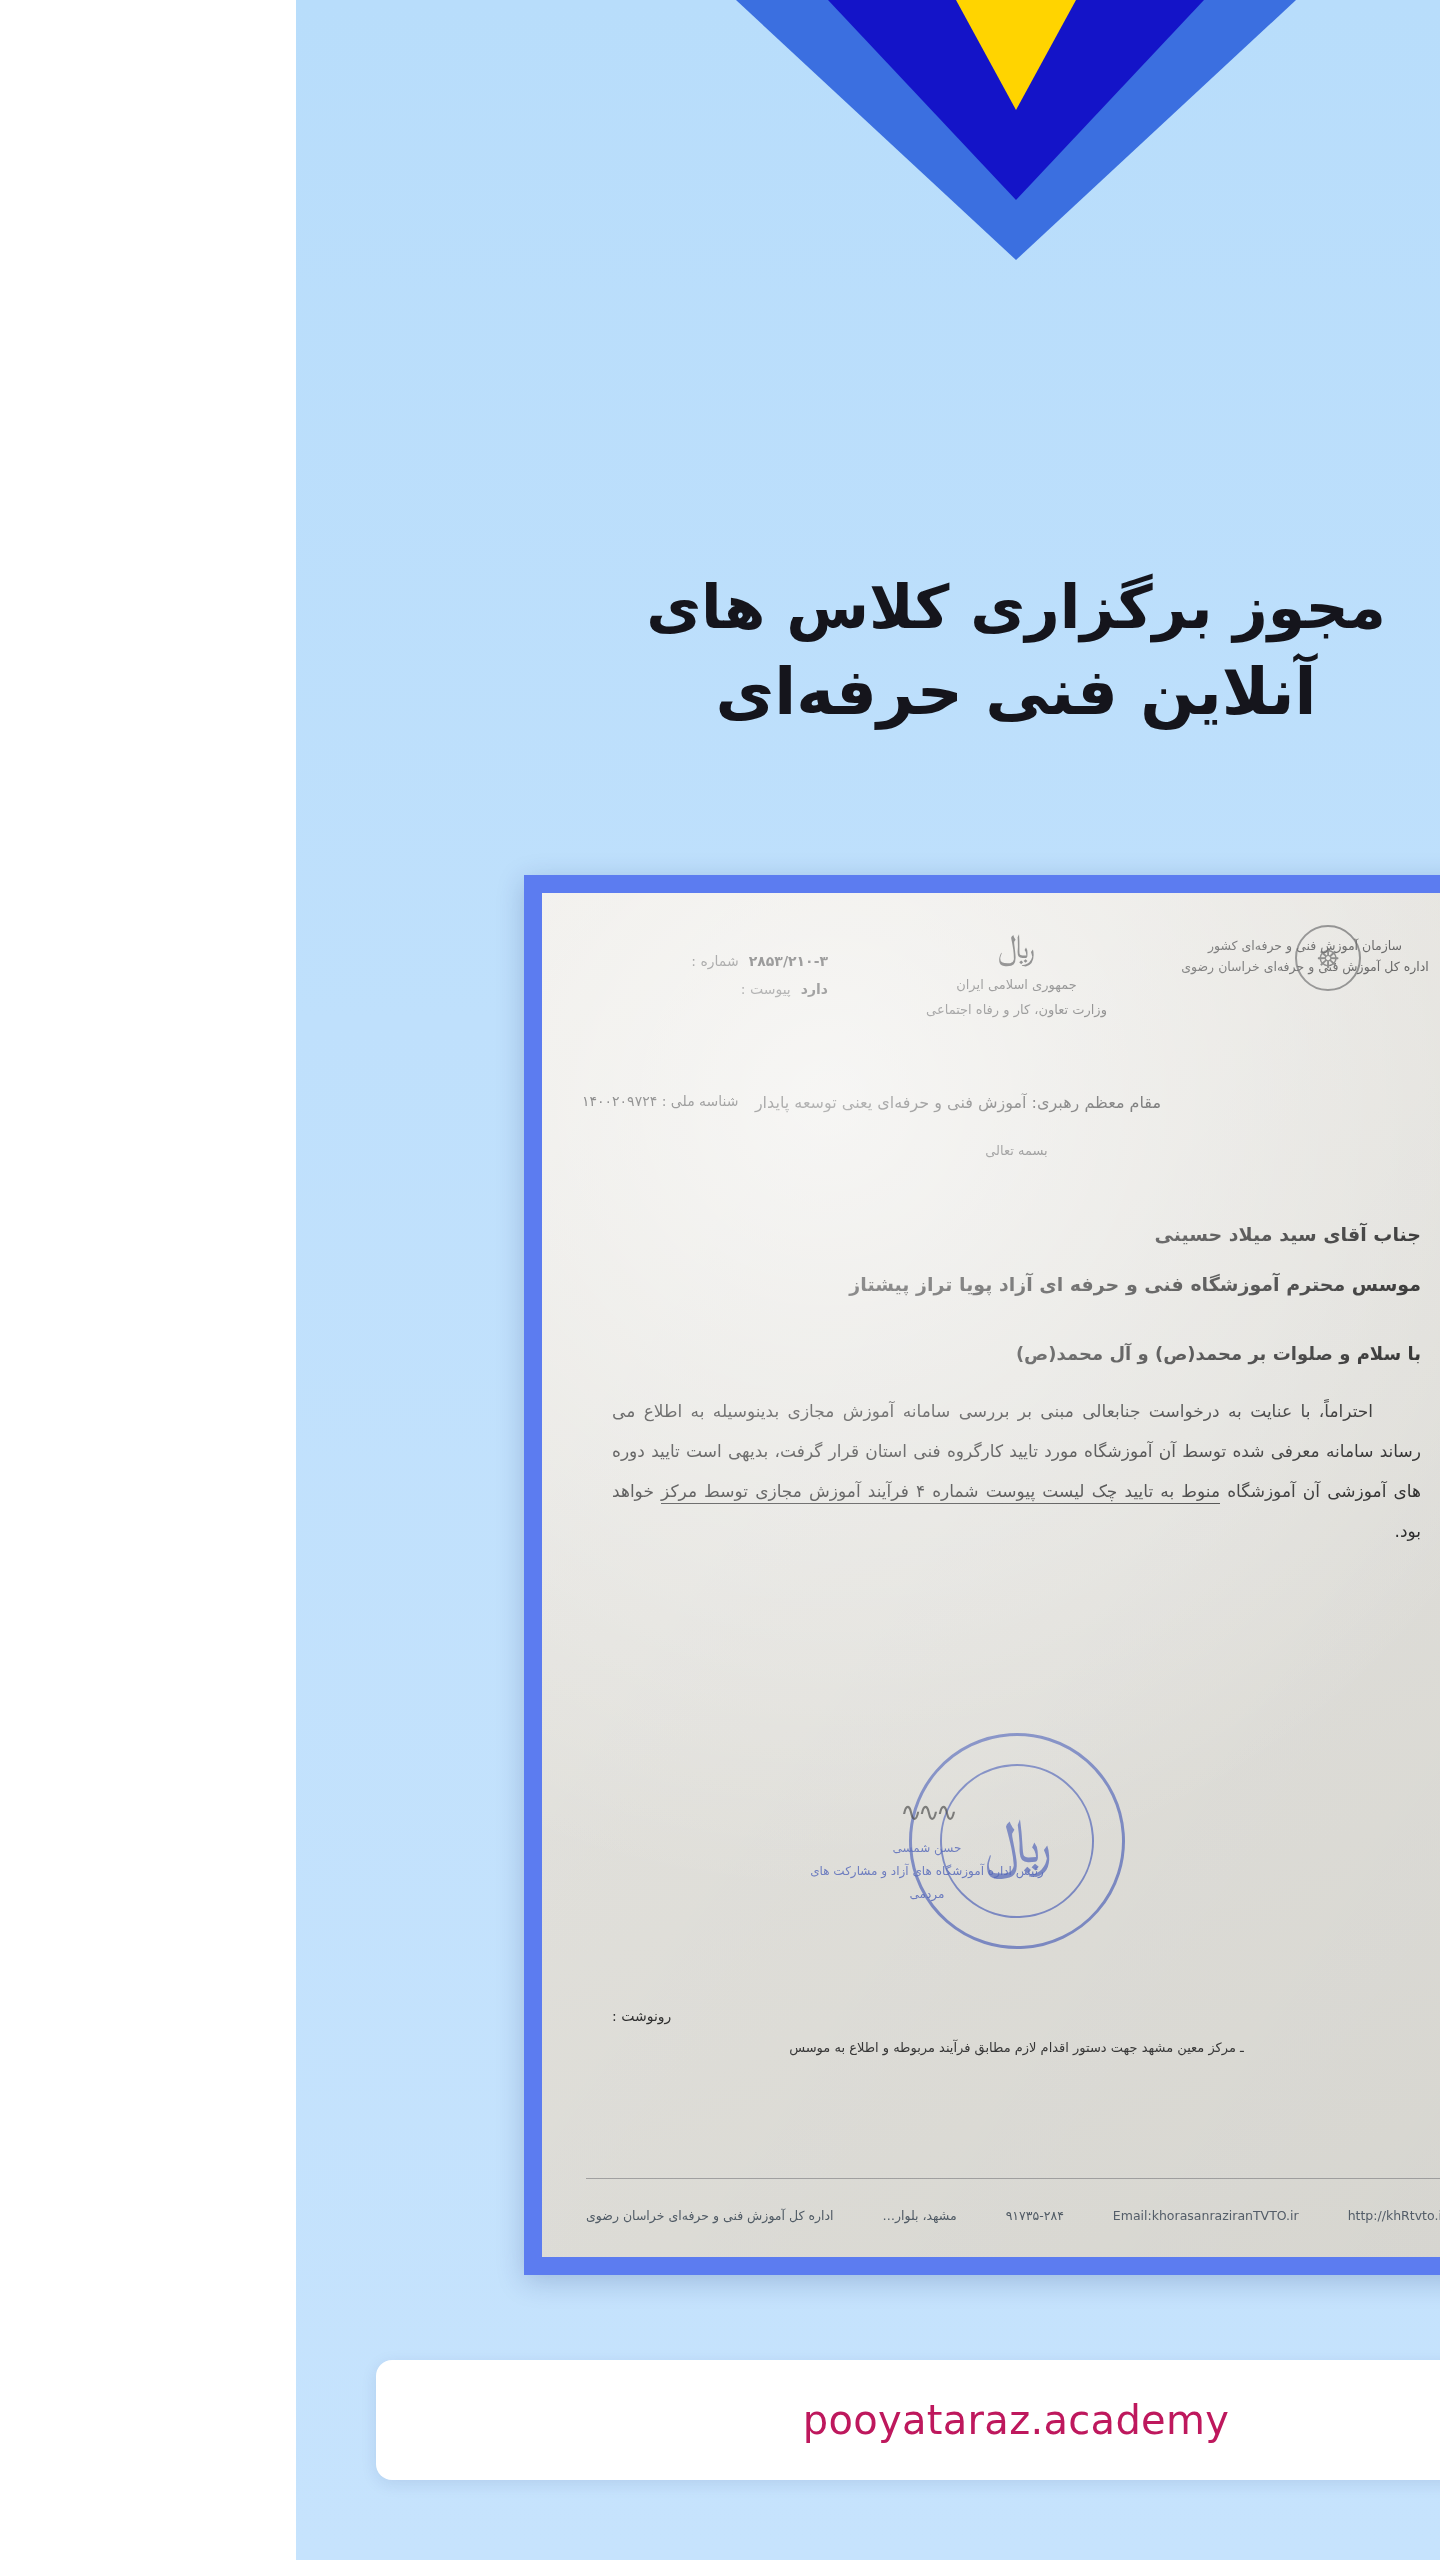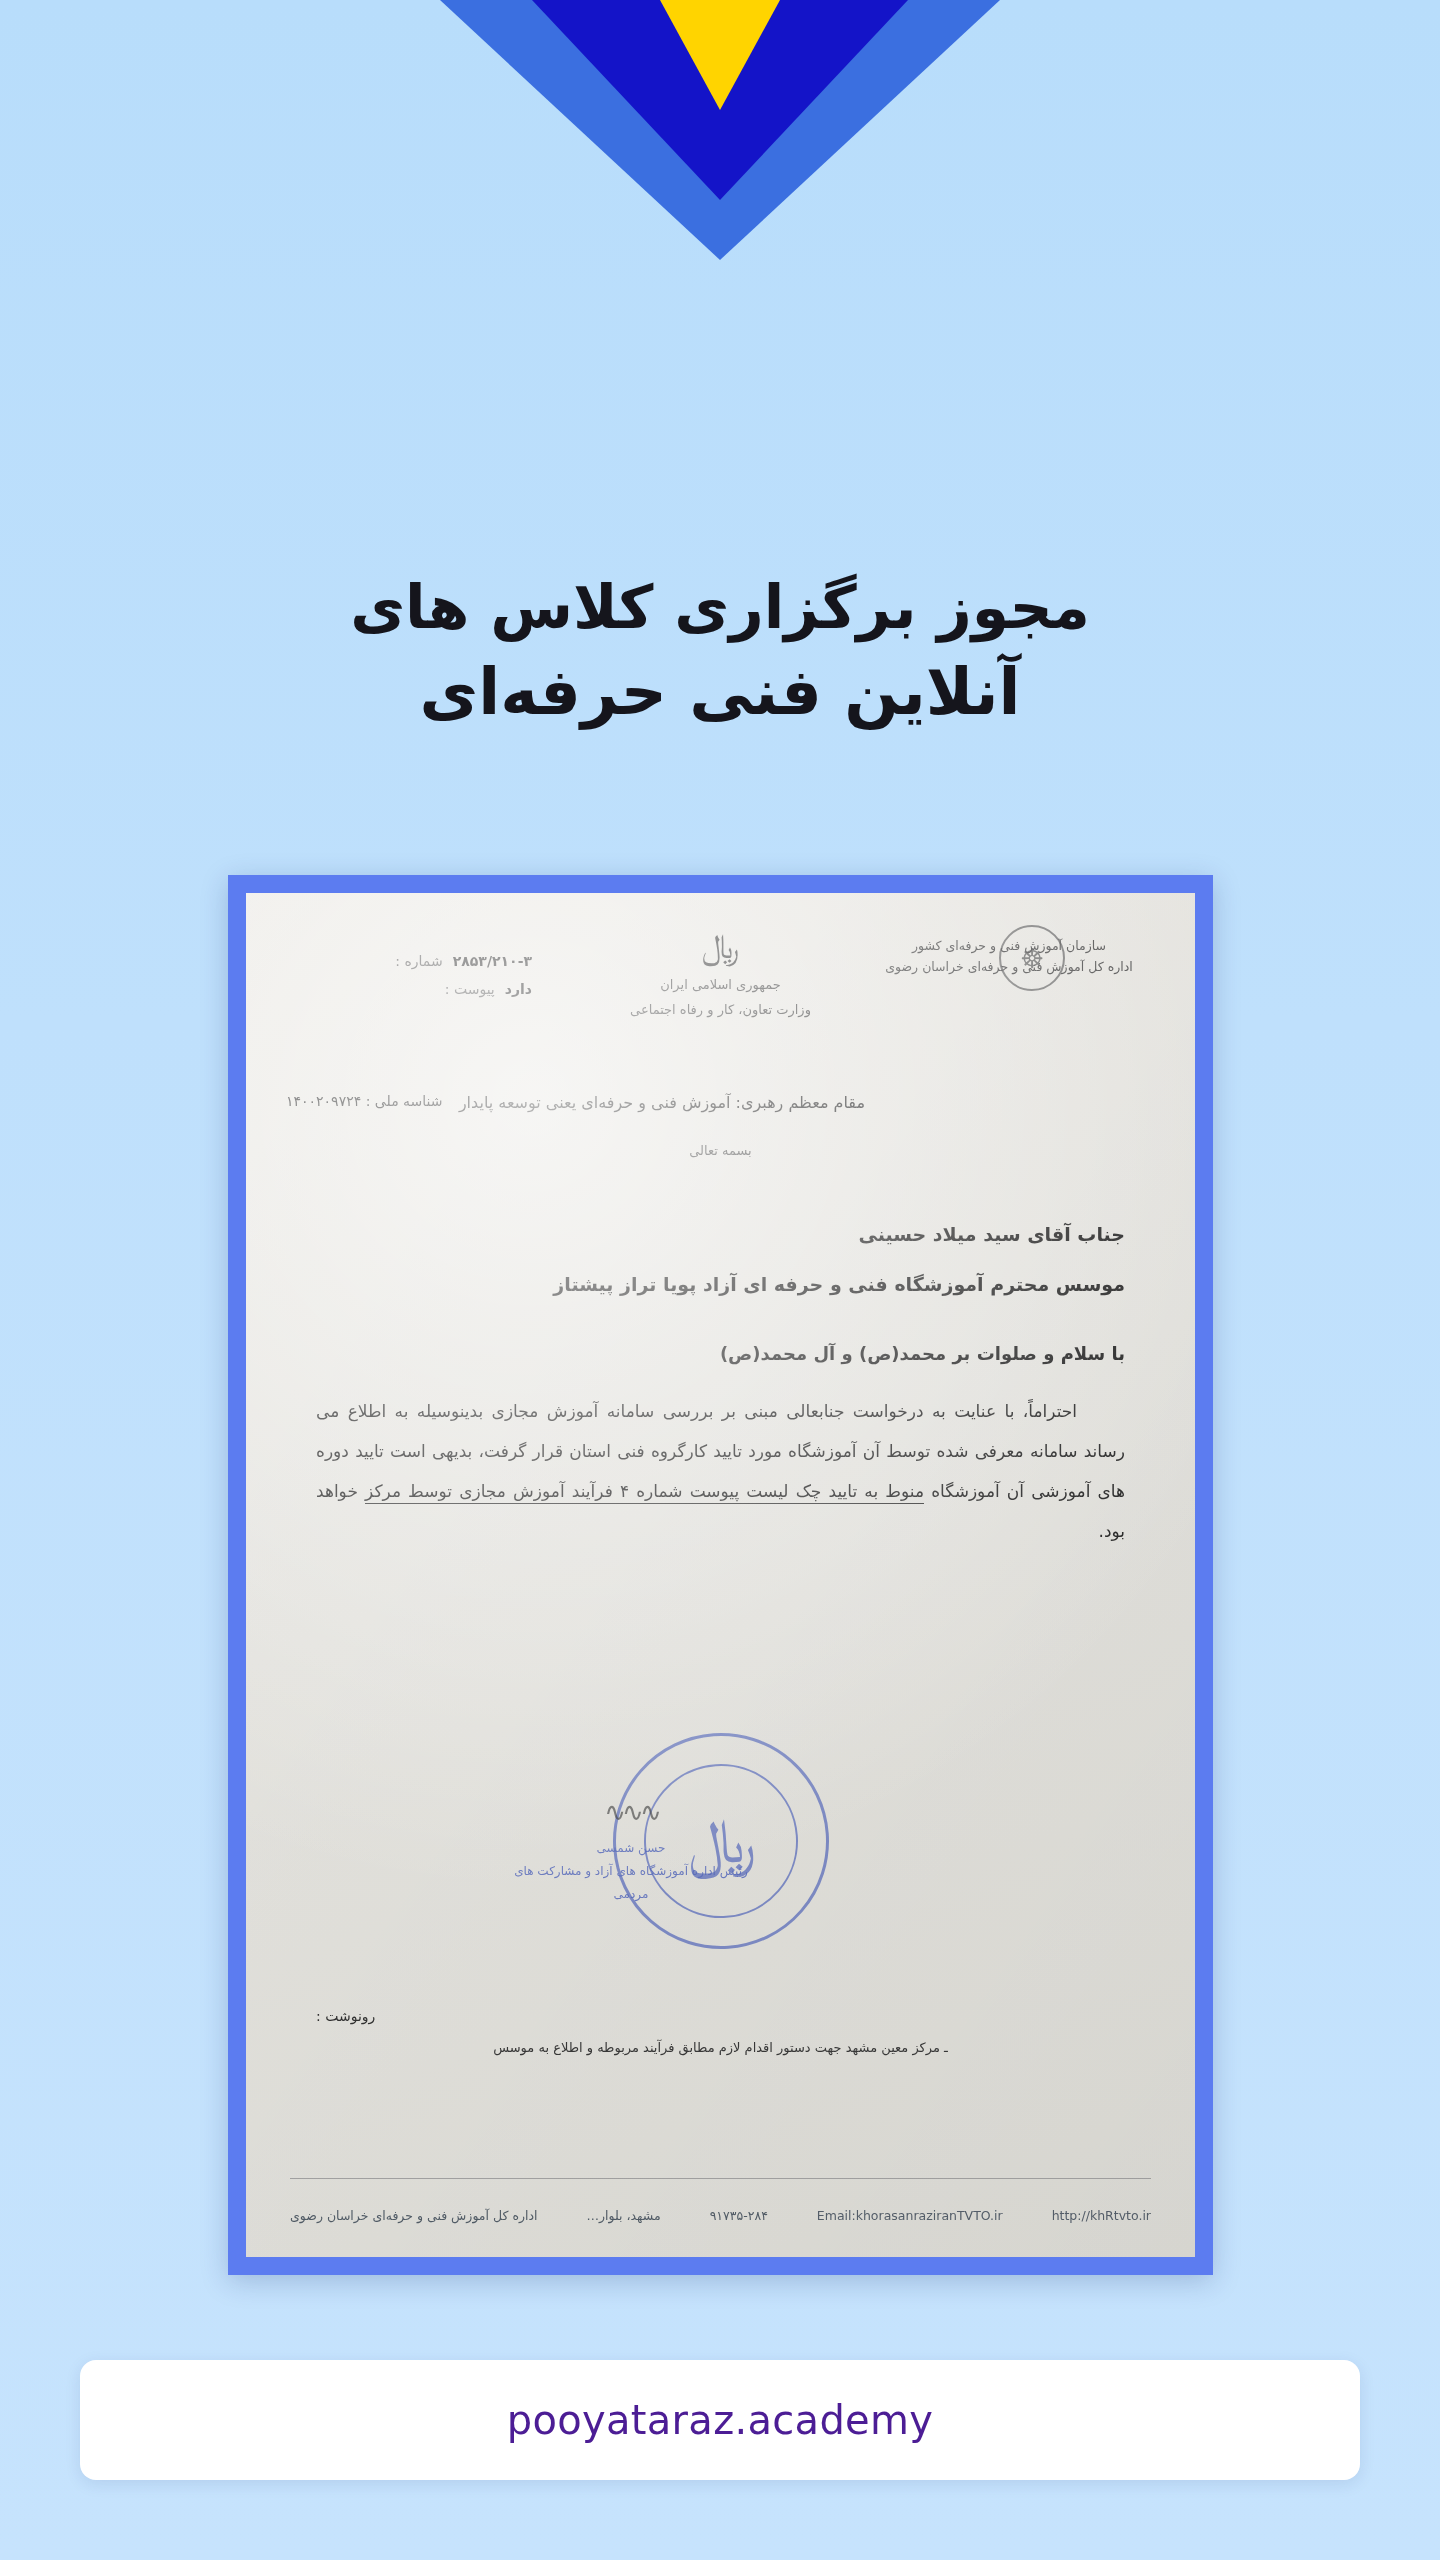--- a/index.html
+++ b/index.html
@@ -9,21 +9,21 @@
   }
   body {
     width: 1440px;
     height: 2560px;
     overflow: hidden;
     font-family: "DejaVu Sans", sans-serif;
   }
 
   .poster {
     position: relative;
-    width: 1440px;
+    width: 1144px;
     height: 2560px;
     background: linear-gradient(180deg, #b8ddfb 0%, #bfe0fc 40%, #c6e3fd 100%);
     overflow: hidden;
   }
 
   
   .chevron-stack {
     position: absolute;
     top: 0;
     left: 0;
@@ -357,21 +357,21 @@
     background: #ffffff;
     border-radius: 16px;
     display: flex;
     align-items: center;
     justify-content: center;
     box-shadow: 0 4px 16px rgba(20, 40, 110, 0.10);
   }
   .url-bar span {
     font-family: "DejaVu Sans", sans-serif;
     font-size: 40px;
-    color: #4c1d95;
+    color: #be185d;
     letter-spacing: .3px;
     direction: ltr;
   }
 </style>
 </head>
 <body>
 
 <div class="poster">
 
   <div class="chevron-stack">

